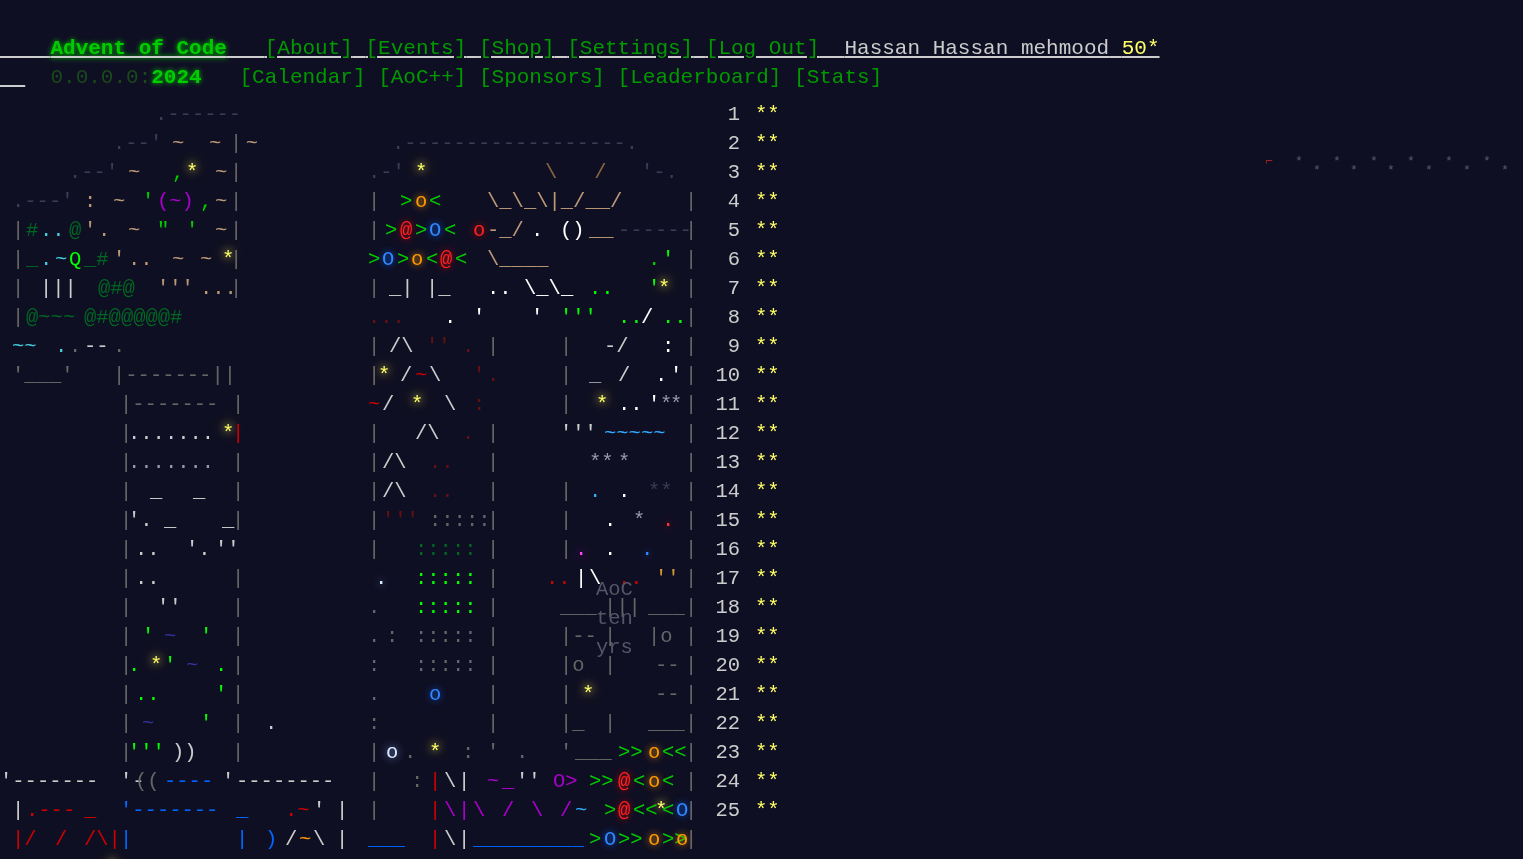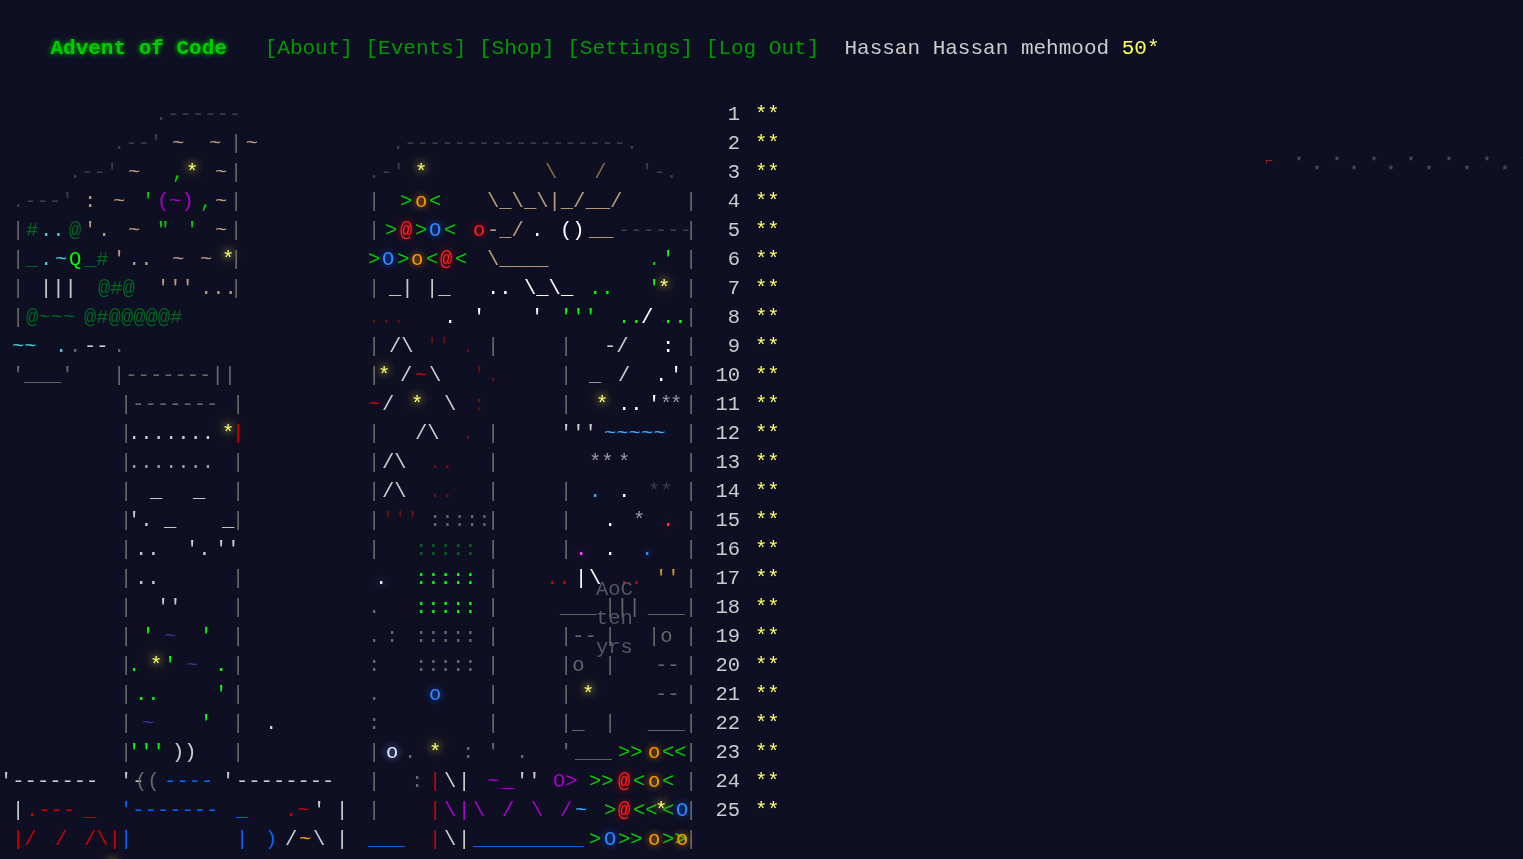--- a/index.html
+++ b/index.html
@@ -5,21 +5,21 @@
 <style>
   html,body{margin:0;padding:0;background:#0f0f23;}
   body{
     width:1523px;height:859px;overflow:hidden;position:relative;
     font-family:"Liberation Mono","DejaVu Sans Mono",monospace;
     color:#cccccc;
   }
   
   #header{position:absolute;left:0;top:0;width:1523px;height:70px;}
   .hrow{position:absolute;left:0;white-space:pre;font-size:21px;line-height:29px;letter-spacing:0;}
-  #hrow1{top:5px;}
+  #hrow1{top:5px;text-decoration:underline;}
   #hrow2{top:34px;}
   .brand{color:#00cc00;text-shadow:0 0 5px #00cc00;font-weight:bold;}
   .ip{color:#00cc00;}
   .ip .dim{color:#1a4a1a;}
   .ip .yr{font-weight:bold;text-shadow:0 0 5px #00cc00;}
   .navlink{color:#009900;}
   .username{color:#cccccc;}
   .starcount{color:#ffff66;}
   
   #calendar{position:absolute;left:0;top:100px;width:1523px;}
@@ -66,20 +66,23 @@
 </style>
 </head>
 <body>
 
 <div id="header">
 
   <div class="hrow" id="hrow1">
     <span class="brand">Advent of Code</span><span>   </span><span class="navlink">[About]</span><span> </span><span class="navlink">[Events]</span><span> </span><span class="navlink">[Shop]</span><span> </span><span class="navlink">[Settings]</span><span> </span><span class="navlink">[Log Out]</span><span>  </span><span class="username">Hassan Hassan mehmood</span><span> </span><span class="starcount">50*</span>
   </div>
 
+  <div class="hrow" id="hrow2">
+    <span class="ip"><span class="dim">0.0.0.0:</span><span class="yr">2024</span></span><span>   </span><span class="navlink">[Calendar]</span><span> </span><span class="navlink">[AoC++]</span><span> </span><span class="navlink">[Sponsors]</span><span> </span><span class="navlink">[Leaderboard]</span><span> </span><span class="navlink">[Stats]</span>
+  </div>
 
 </div>
 
 <div id="sleigh" style="position: absolute;"><span class="sled">⌐</span><span style="position:absolute;left:30px;top:0px;">*</span><span style="position:absolute;left:48px;top:9px;">*</span><span style="position:absolute;left:68px;top:0px;">*</span><span style="position:absolute;left:85px;top:9px;">*</span><span style="position:absolute;left:105px;top:0px;">*</span><span style="position:absolute;left:122px;top:9px;">*</span><span style="position:absolute;left:142px;top:0px;">*</span><span style="position:absolute;left:160px;top:9px;">*</span><span style="position:absolute;left:180px;top:0px;">*</span><span style="position:absolute;left:198px;top:9px;">*</span><span style="position:absolute;left:218px;top:0px;">*</span><span style="position:absolute;left:236px;top:9px;">*</span><span style="position:absolute;left:256px;top:0px;">*</span></div>
 
 <div id="calendar">
     <div class="crow"><span class="cell c-dgrey" style="left: 155px;">.------</span><a class="daylink"><span class="daynum" style="left: 0px;">1</span><span class="daystars" style="left: 55px;">**</span></a></div>
     <div class="crow"><span class="cell c-dgrey" style="left: 113px;">.--'</span><span class="cell c-tan" style="left: 172px;">~  ~  ~</span><span class="cell c-grey" style="left: 230px;">|</span><span class="cell c-dgrey" style="left: 392px;">.------------------.</span><a class="daylink"><span class="daynum" style="left: 0px;">2</span><span class="daystars" style="left: 55px;">**</span></a></div>
     <div class="crow"><span class="cell c-dgrey" style="left: 69px;">.--'</span><span class="cell c-tan" style="left: 128px;">~</span><span class="cell c-green" style="left: 172px;">,</span><span class="cell c-star" style="left: 186px;">*</span><span class="cell c-tan" style="left: 215px;">~</span><span class="cell c-grey" style="left: 230px;">|</span><span class="cell c-dgrey" style="left: 368px;">.-'</span><span class="cell c-star" style="left: 415px;">*</span><span class="cell c-brown" style="left: 545px;">\   /</span><span class="cell c-dgrey" style="left: 641px;">'-.</span><a class="daylink"><span class="daynum" style="left: 0px;">3</span><span class="daystars" style="left: 55px;">**</span></a></div>
     <div class="crow"><span class="cell c-dgrey" style="left: 12px;">.---'</span><span class="cell c-tan" style="left: 84px;">:</span><span class="cell c-tan" style="left: 113px;">~</span><span class="cell c-green" style="left: 142px;">'</span><span class="cell c-purple" style="left: 157px;">(~)</span><span class="cell c-green" style="left: 200px;">,</span><span class="cell c-tan" style="left: 215px;">~</span><span class="cell c-grey" style="left: 230px;">|</span><span class="cell c-grey" style="left: 368px;">|</span><span class="cell c-green" style="left: 400px;">&gt;</span><span class="cell glow-o" style="left: 415px;">o</span><span class="cell c-green" style="left: 429px;">&lt;</span><span class="cell c-tan" style="left: 487px;">\_\_\|_/__/</span><span class="cell c-grey" style="left: 685px;">|</span><a class="daylink"><span class="daynum" style="left: 0px;">4</span><span class="daystars" style="left: 55px;">**</span></a></div>

